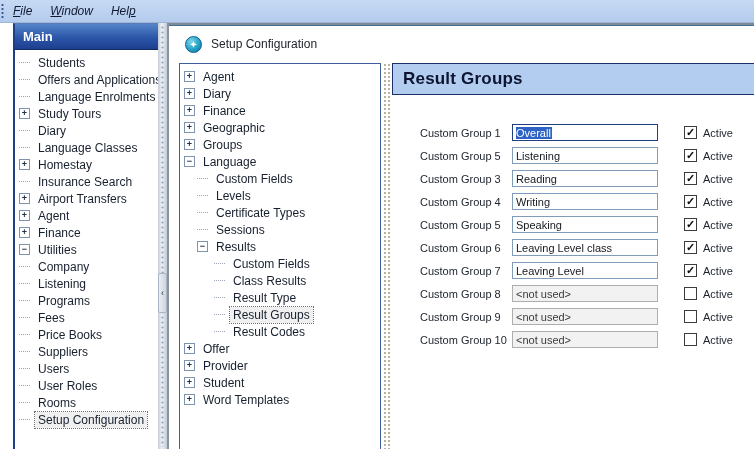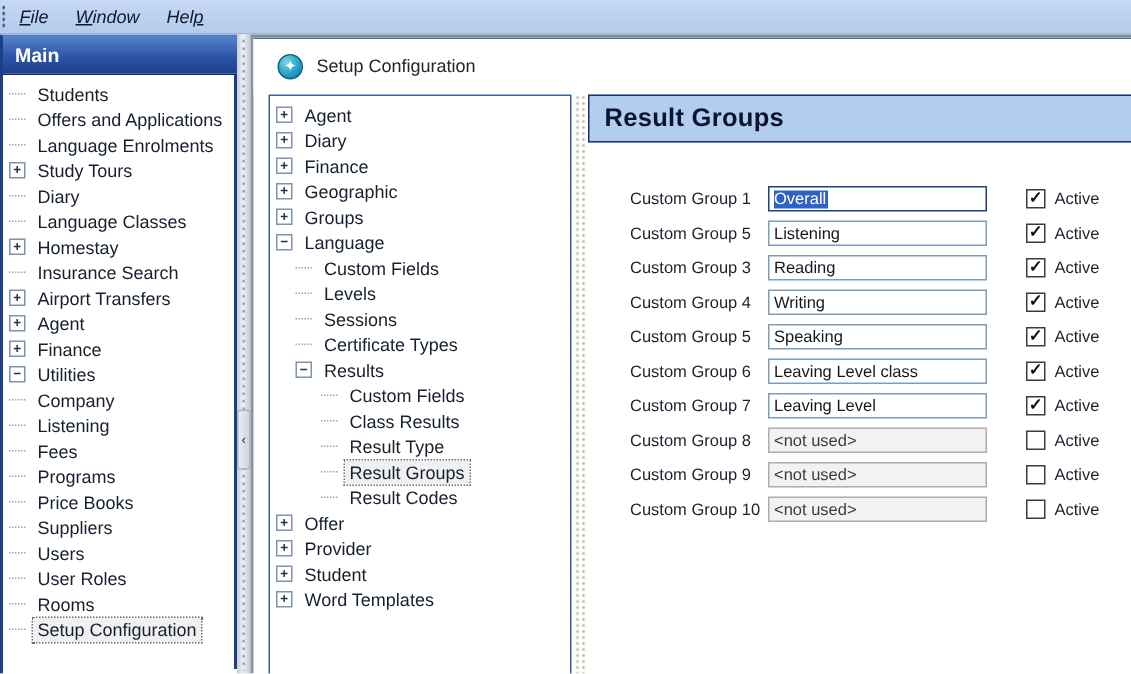--- a/index.html
+++ b/index.html
@@ -11,21 +11,21 @@
   .menubar { position:absolute; left:0; top:0; width:754px; height:23px;
     background:linear-gradient(#c6d9f4,#b4cbec); display:flex; align-items:center;
     border-bottom:1px solid #9fb6d9; }
   .menugrip { width:3px; height:16px; margin-left:1px;
     background-image:radial-gradient(circle,#39538c 1px, transparent 1.2px);
     background-size:3px 4px; background-repeat:repeat-y; }
   .menu-item { padding:2px 9px; font-size:12px; color:#101a33; cursor:default; }
   .menu-item u { text-decoration:underline; }
 
   
-  .sidebar { position:absolute; left:0; top:23px; width:158px; height:426px;
+  .sidebar { position:absolute; left:13px; top:23px; width:158px; height:426px;
     background:#fff; border-left:2px solid #1e3e86; border-top:1px solid #5a7ab8; }
   .sidebar-header { height:26px; background:linear-gradient(#5585c8,#2c55a8 55%,#1d3f8f);
     color:#fff; font-weight:bold; font-size:13px; display:flex; align-items:center;
     padding-left:8px; border-bottom:1px solid #14securityless; border-bottom:1px solid #142c66; }
   .nav-tree { padding-top:4px; border-right:2px solid #1e3e86; height:396px; overflow:hidden; }
 
   
   .tree-item { height:17px; display:flex; align-items:center; font-size:12px;
     color:#17202e; white-space:nowrap; cursor:default; }
   .tree-item.l0 { padding-left:4px; }
@@ -162,25 +162,25 @@
         <div class="tree-item l1">
           <span class="connector"></span>
           <span class="tree-label">Company</span>
         </div>
         <div class="tree-item l1">
           <span class="connector"></span>
           <span class="tree-label">Listening</span>
         </div>
         <div class="tree-item l1">
           <span class="connector"></span>
+          <span class="tree-label">Programs</span>
+        </div>
+        <div class="tree-item l1">
+          <span class="connector"></span>
           <span class="tree-label">Fees</span>
-        </div>
-        <div class="tree-item l1">
-          <span class="connector"></span>
-          <span class="tree-label">Programs</span>
         </div>
         <div class="tree-item l1">
           <span class="connector"></span>
           <span class="tree-label">Price Books</span>
         </div>
         <div class="tree-item l1">
           <span class="connector"></span>
           <span class="tree-label">Suppliers</span>
         </div>
         <div class="tree-item l1">
@@ -241,25 +241,25 @@
         <div class="tree-item l1">
           <span class="connector"></span>
           <span class="tree-label">Custom Fields</span>
         </div>
         <div class="tree-item l1">
           <span class="connector"></span>
           <span class="tree-label">Levels</span>
         </div>
         <div class="tree-item l1">
           <span class="connector"></span>
+          <span class="tree-label">Certificate Types</span>
+        </div>
+        <div class="tree-item l1">
+          <span class="connector"></span>
           <span class="tree-label">Sessions</span>
-        </div>
-        <div class="tree-item l1">
-          <span class="connector"></span>
-          <span class="tree-label">Certificate Types</span>
         </div>
         <div class="tree-item l1">
           <span class="expand-box">−</span>
           <span class="tree-label">Results</span>
         </div>
         <div class="tree-item l2">
           <span class="connector"></span>
           <span class="tree-label">Custom Fields</span>
         </div>
         <div class="tree-item l2">

